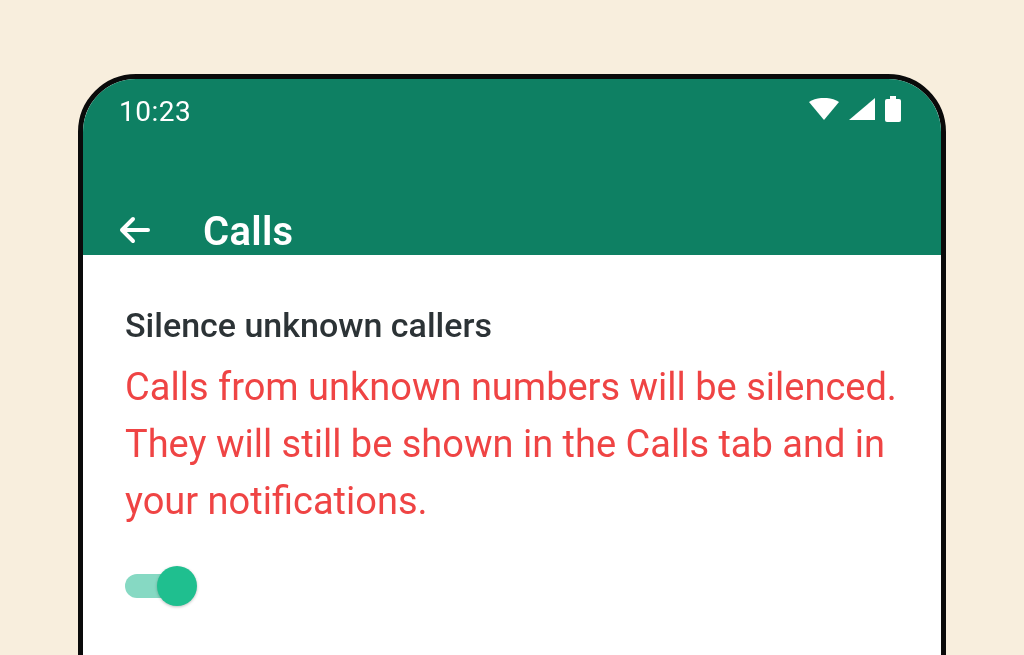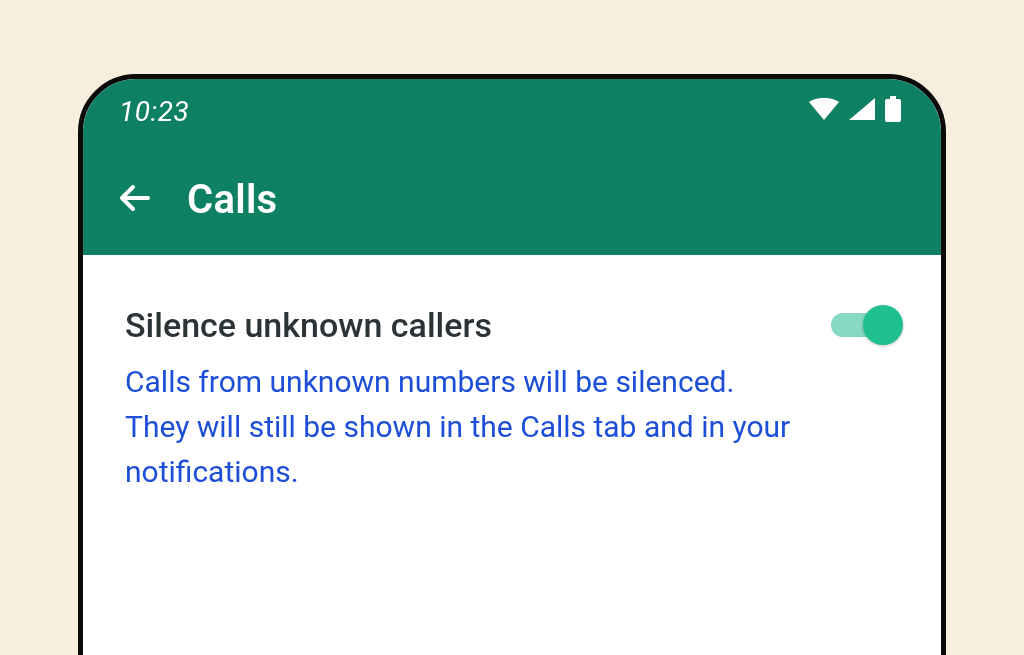--- a/index.html
+++ b/index.html
@@ -29,34 +29,33 @@
     color: #ffffff;
     display: flex;
     align-items: center;
     justify-content: space-between;
     padding: 0 40px 0 36px;
   }
   .status-time {
     font-size: 28px;
     font-weight: 400;
     letter-spacing: 0.5px;
-    font-style: italic;
   }
   .status-icons {
     display: flex;
     align-items: center;
     gap: 10px;
   }
   .app-bar {
     height: 112px;
     background: #0e8063;
     color: #ffffff;
     display: flex;
-    align-items: center;
-    gap: 28px;
+    align-items: flex-end;
+    gap: 44px;
     padding: 0 28px;
   }
   .back-btn {
     width: 48px;
     height: 48px;
     display: flex;
     align-items: center;
     justify-content: center;
     border: none;
     background: none;
@@ -68,34 +67,35 @@
     font-weight: 600;
     letter-spacing: 0.3px;
   }
   .content {
     padding: 50px 42px 0 42px;
   }
   .setting-row {
     display: flex;
     align-items: flex-start;
     gap: 36px;
+    flex-direction: column;
   }
   .setting-text {
     flex: 1;
   }
   .setting-title {
     font-size: 34px;
     font-weight: 500;
     color: #2c3336;
     margin-bottom: 14px;
   }
   .setting-desc {
-    font-size: 30px;
+    font-size: 38px;
     line-height: 1.5;
-    color: #1d4ed8;
+    color: #ef4444;
     font-weight: 400;
   }
   .learn-more {
     display: inline-block;
     margin-top: 6px;
     color: #1e88c9;
     font-size: 30px;
     text-decoration: none;
     cursor: pointer;
   }

